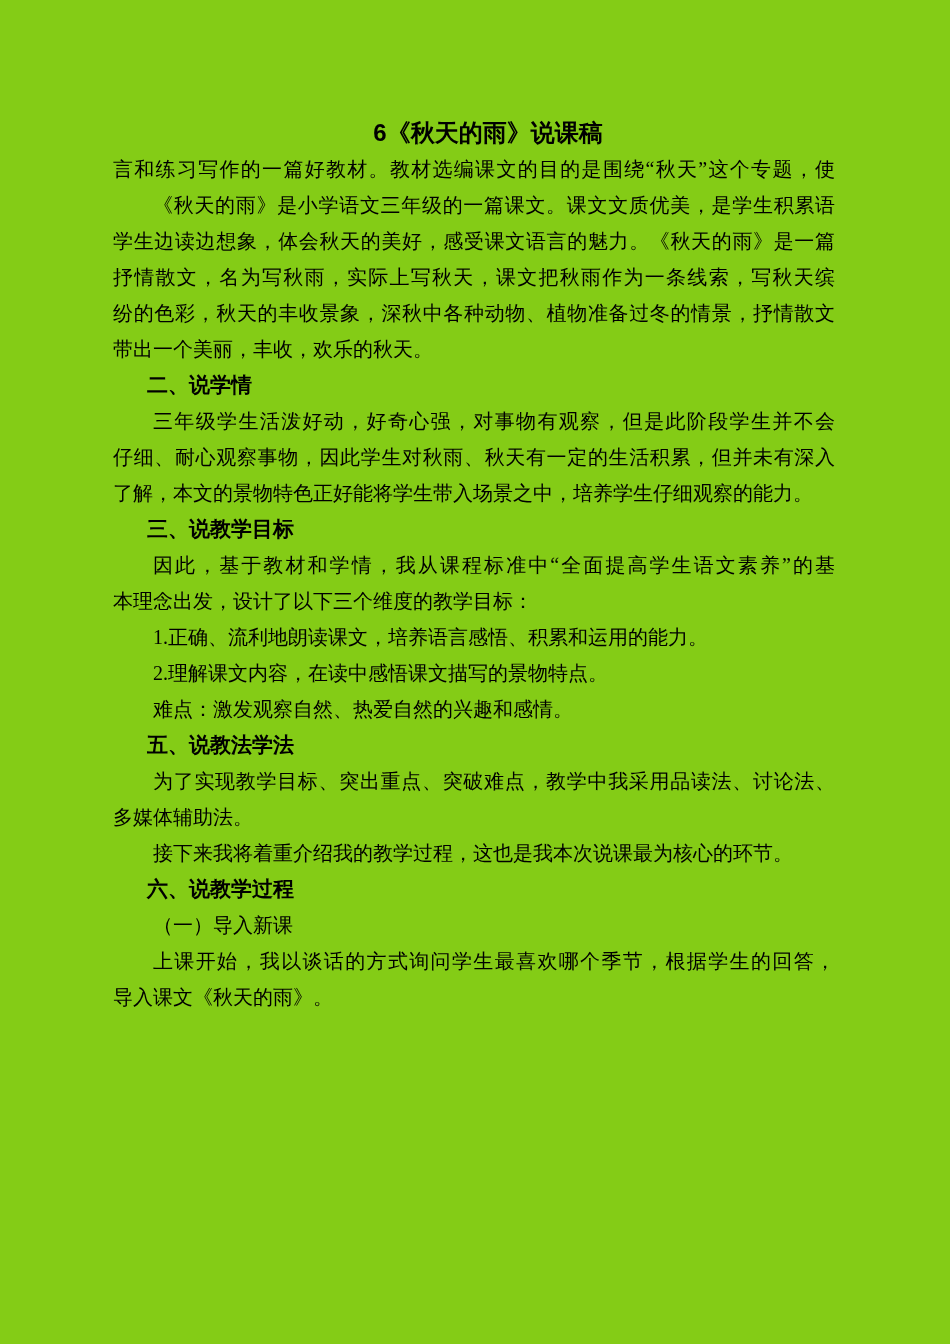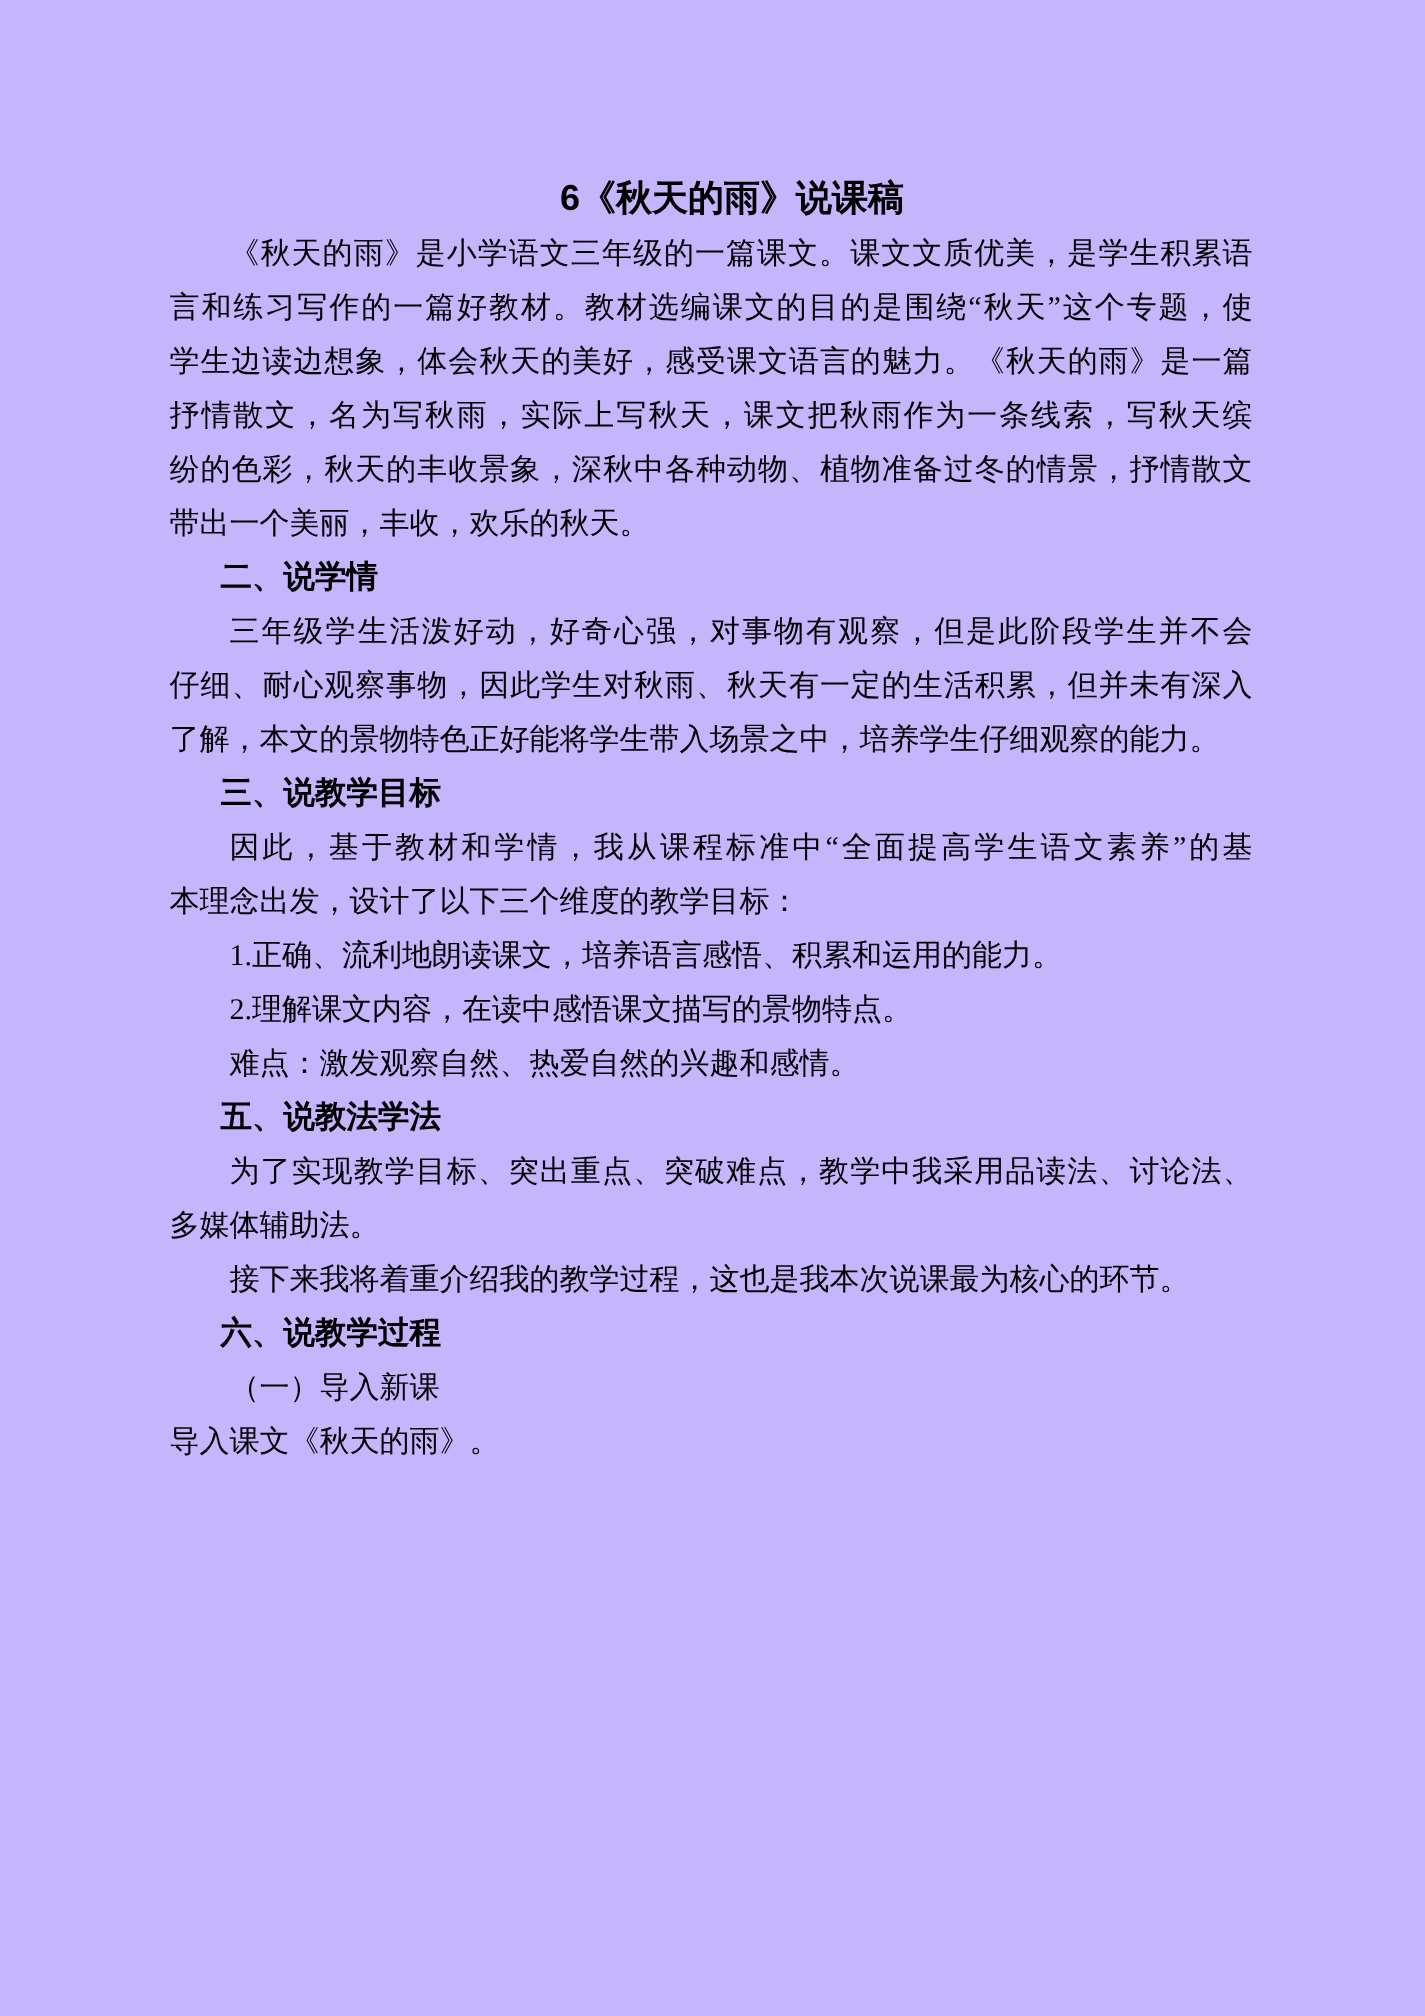--- a/index.html
+++ b/index.html
@@ -4,21 +4,21 @@
 <style>
   html, body {
     margin: 0;
     padding: 0;
     background: #ffffff;
   }
   .page {
     position: relative;
     width: 950px;
     height: 1344px;
-    background: #c4b5fd;
+    background: #84cc16;
     box-sizing: border-box;
     padding: 115px 115px 0 113px;
     color: #000000;
     overflow: hidden;
     font-family: "Liberation Serif", "DejaVu Serif", serif;
   }
   .doc-title {
     margin: 0;
     font-size: 24px;
     line-height: 36px;
@@ -51,22 +51,22 @@
     text-align-last: justify;
   }
 </style>
 </head>
 <body>
 
 <div class="page">
   <h1 class="doc-title">6《秋天的雨》说课稿</h1>
   <div id="doc-body">
       <div class="para">
+        <div class="line fill">言和练习写作的一篇好教材。教材选编课文的目的是围绕“秋天”这个专题，使</div>
         <div class="line first fill">《秋天的雨》是小学语文三年级的一篇课文。课文文质优美，是学生积累语</div>
-        <div class="line fill">言和练习写作的一篇好教材。教材选编课文的目的是围绕“秋天”这个专题，使</div>
         <div class="line fill">学生边读边想象，体会秋天的美好，感受课文语言的魅力。《秋天的雨》是一篇</div>
         <div class="line fill">抒情散文，名为写秋雨，实际上写秋天，课文把秋雨作为一条线索，写秋天缤</div>
         <div class="line fill">纷的色彩，秋天的丰收景象，深秋中各种动物、植物准备过冬的情景，抒情散文</div>
         <div class="line">带出一个美丽，丰收，欢乐的秋天。</div>
       </div>
       <div class="heading">二、说学情</div>
       <div class="para">
         <div class="line first fill">三年级学生活泼好动，好奇心强，对事物有观察，但是此阶段学生并不会</div>
         <div class="line fill">仔细、耐心观察事物，因此学生对秋雨、秋天有一定的生活积累，但并未有深入</div>
         <div class="line">了解，本文的景物特色正好能将学生带入场景之中，培养学生仔细观察的能力。</div>
@@ -91,16 +91,17 @@
         <div class="line">多媒体辅助法。</div>
       </div>
       <div class="para">
         <div class="line first">接下来我将着重介绍我的教学过程，这也是我本次说课最为核心的环节。</div>
       </div>
       <div class="heading">六、说教学过程</div>
       <div class="para">
         <div class="line first">（一）导入新课</div>
       </div>
       <div class="para">
+        <div class="line first fill">上课开始，我以谈话的方式询问学生最喜欢哪个季节，根据学生的回答，</div>
         <div class="line">导入课文《秋天的雨》。</div>
       </div>
     </div>
 </div>
 
 </body></html>

